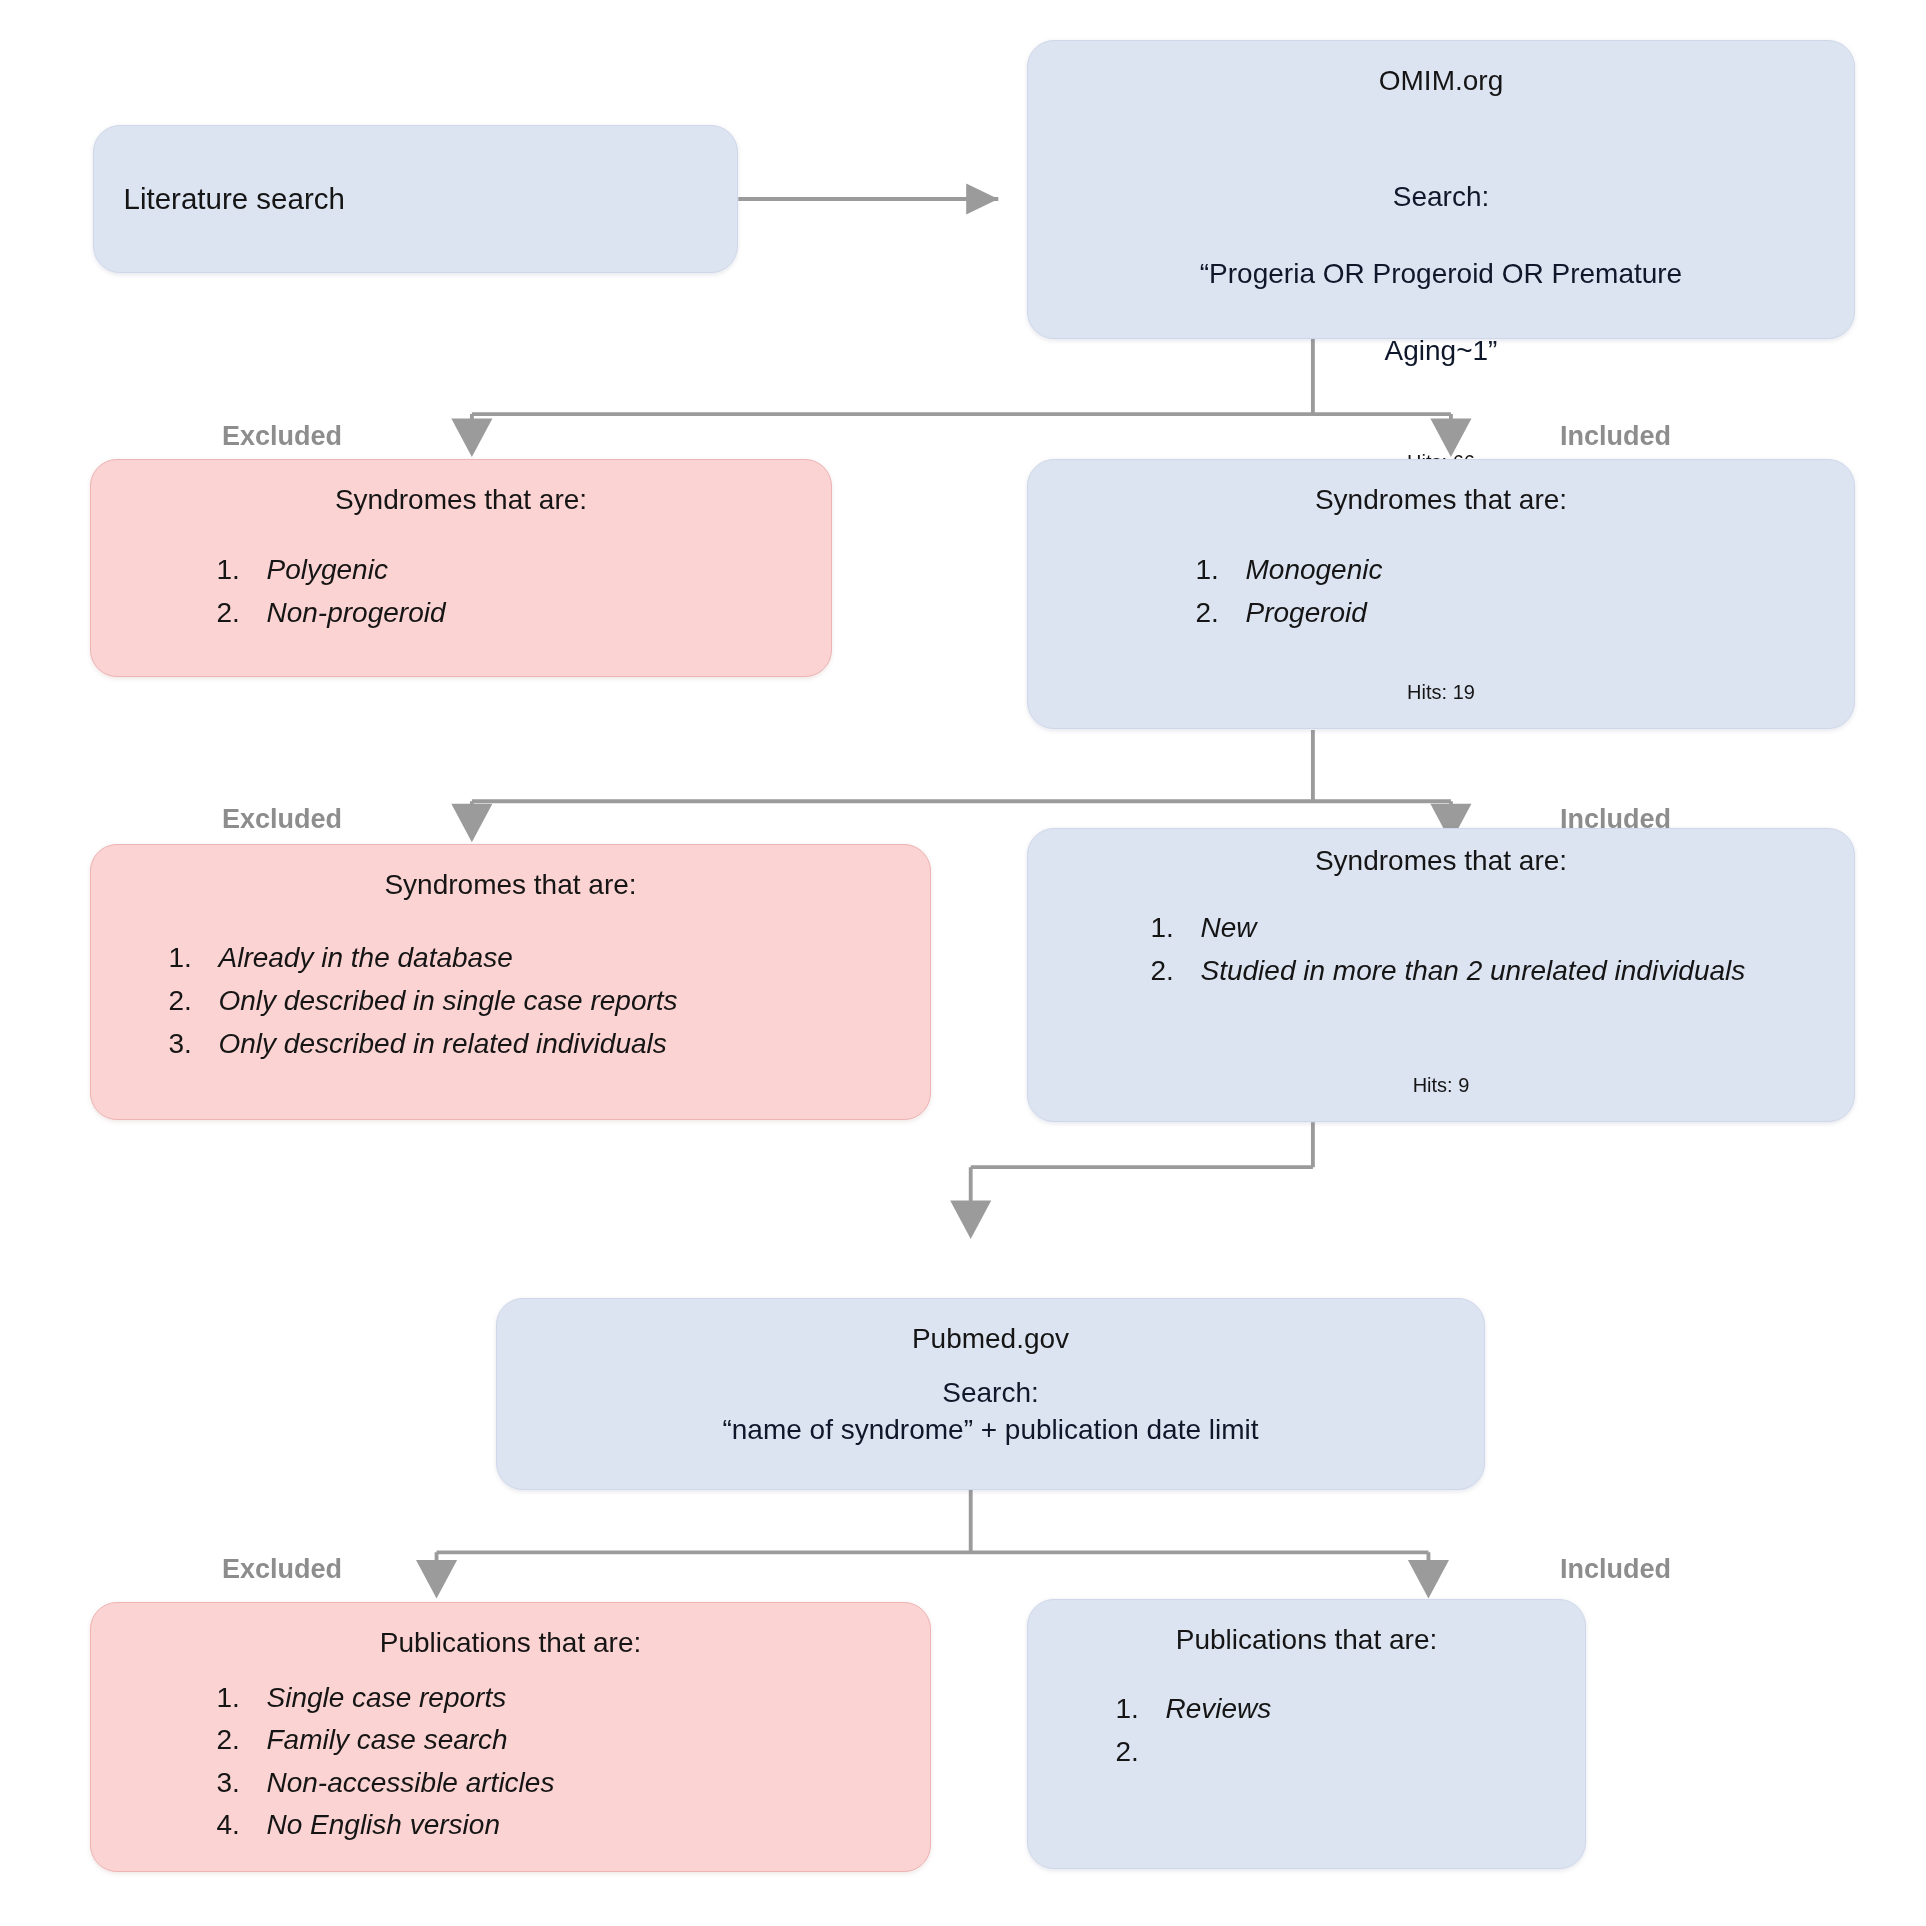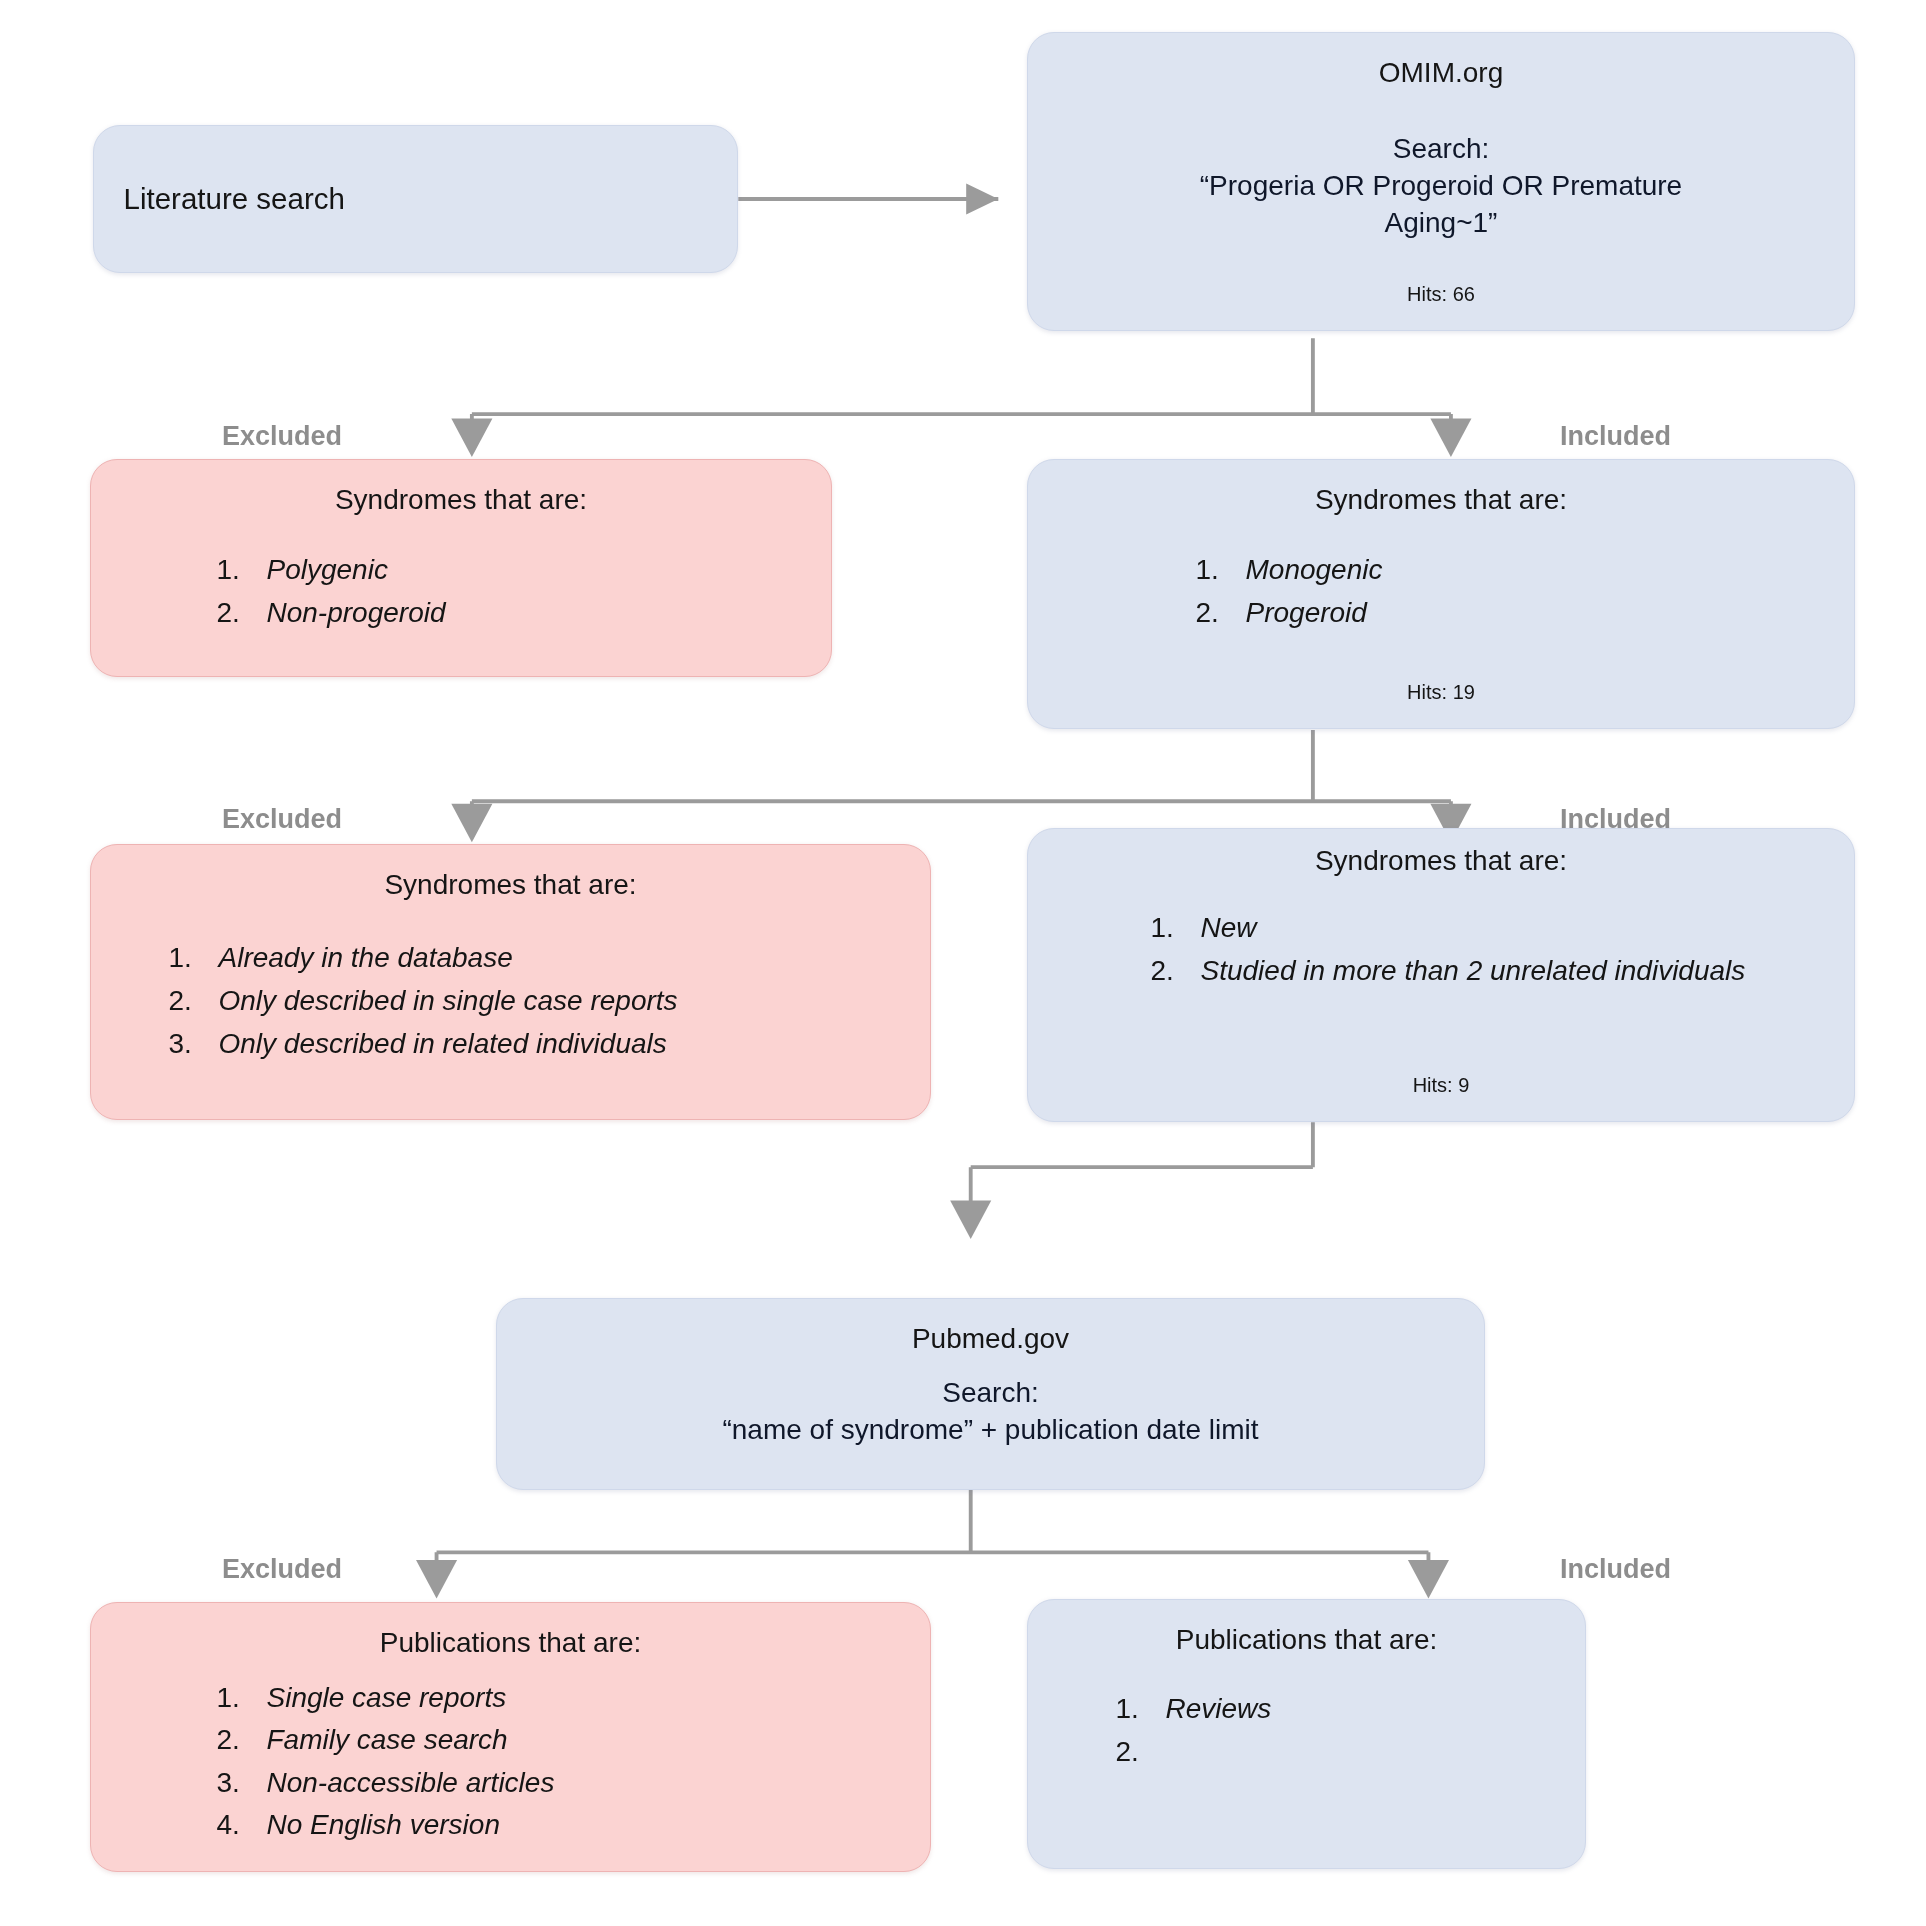--- a/index.html
+++ b/index.html
@@ -82,21 +82,21 @@
   <div class="edge-label" style="left:222px;top:804px;">Excluded</div>
   <div class="edge-label" style="left:1560px;top:804px;">Included</div>
 
   <div class="edge-label" style="left:222px;top:1554px;">Excluded</div>
   <div class="edge-label" style="left:1560px;top:1554px;">Included</div>
 
   <div class="node blue" style="left:93px;top:125px;width:645px;height:148px;justify-content:center;">
     <div class="center-only">Literature search</div>
   </div>
 
-  <div class="node blue" style="left:1027px;top:32px;width:828px;height:299px;">
+  <div class="node blue" style="left:1027px;top:40px;width:828px;height:299px;gap:40px;">
     <div class="title">OMIM.org</div>
     <div class="spacer"></div>
     <div class="sub">Search:</div>
     <div class="sub">“Progeria OR Progeroid OR Premature</div>
     <div class="sub">Aging~1”</div>
     <div class="spacer"></div>
     <div class="hits">Hits: 66</div>
   </div>
 
   <div class="node pink" style="left:90px;top:459px;width:742px;height:218px;">

